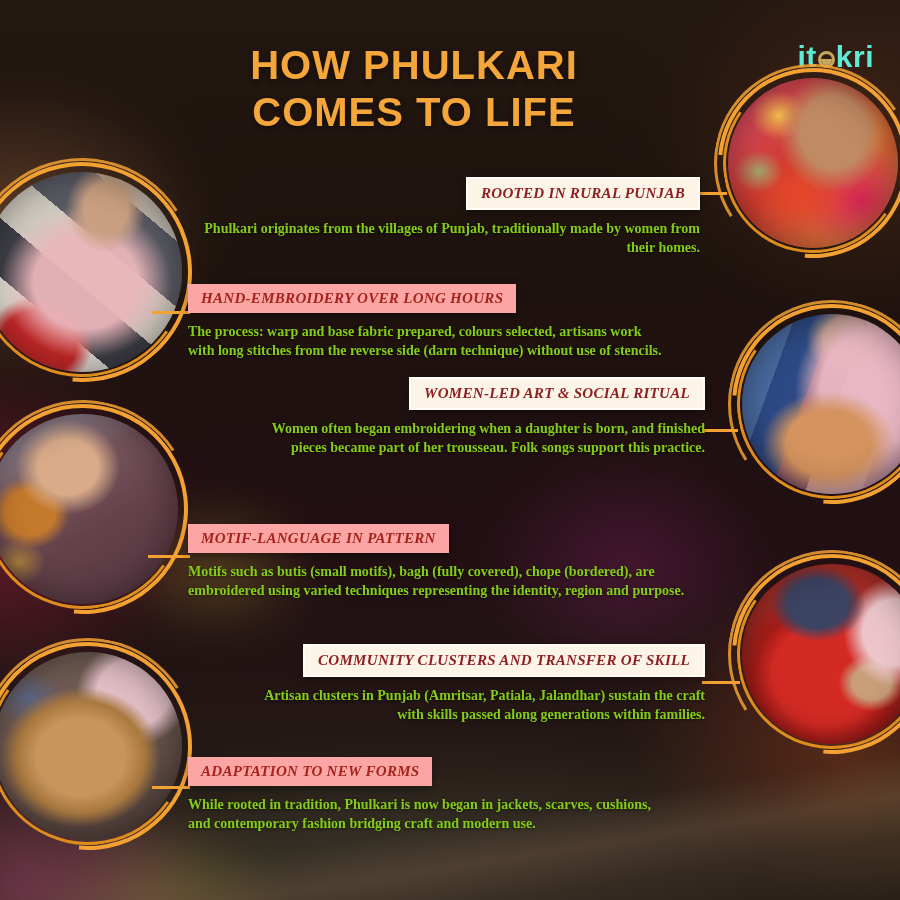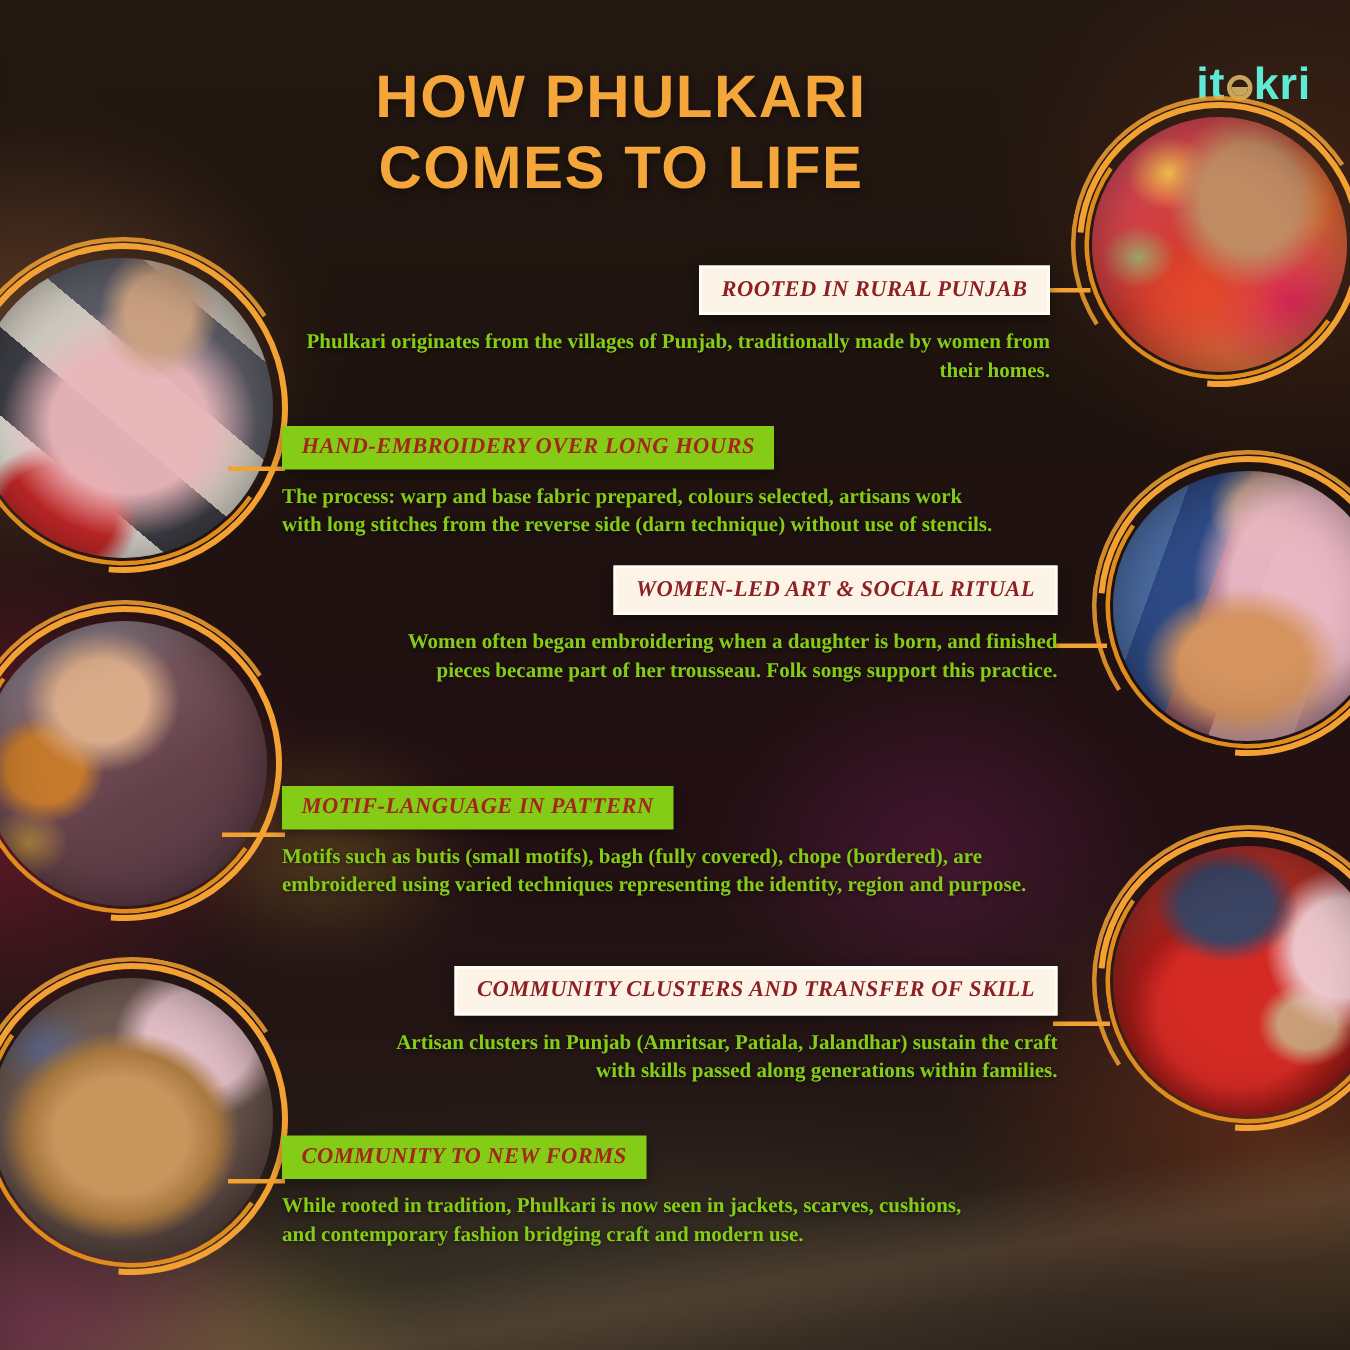--- a/index.html
+++ b/index.html
@@ -102,21 +102,21 @@
   
   .sec { position:absolute;font-family:Liberation Serif, serif; }
   .sec.right { text-align:right; }
   .sec.left  { text-align:left; }
   .hdr {
     display:inline-block; padding:6px 13px; font-size:15px; font-weight:800;
     font-style:italic; letter-spacing:0.3px; white-space:nowrap;
     box-shadow:0 3px 8px rgba(0,0,0,.35);
   }
   .hdr.cream  { background:#FBF4E7; color:#8E2023; border:2px solid #FFFDF5; }
-  .hdr.orange { background:#84cc16; color:#A3251B; }
+  .hdr.orange { background:#fca5a5; color:#A3251B; }
   .body {
     margin:9px 0 0 0; color:#84cc16; font-size:14px; font-weight:700;
     line-height:1.38; text-shadow:0 1px 3px rgba(0,0,0,.5);
   }
   .s1 { top:177px; right:200px; width:500px; }
   .s2 { top:284px; left:188px;  width:480px; }
   .s3 { top:377px; right:195px; width:470px; }
   .s4 { top:524px; left:188px;  width:500px; }
   .s5 { top:644px; right:195px; width:450px; }
   .s6 { top:757px; left:188px;  width:465px; }
@@ -206,16 +206,16 @@
     <div class="hdr orange"><span>MOTIF-LANGUAGE IN PATTERN</span></div>
     <p class="body">Motifs such as butis (small motifs), bagh (fully covered), chope (bordered), are embroidered using varied techniques representing the identity, region and purpose.</p>
   </section>
 
   <section class="sec s5 right">
     <div class="hdr cream"><span>COMMUNITY CLUSTERS AND TRANSFER OF SKILL</span></div>
     <p class="body">Artisan clusters in Punjab (Amritsar, Patiala, Jalandhar) sustain the craft with skills passed along generations within families.</p>
   </section>
 
   <section class="sec s6 left">
-    <div class="hdr orange"><span>COMMUNITY TO NEW FORMS</span></div>
-    <p class="body">While rooted in tradition, Phulkari is now seen in jackets, scarves, cushions, and contemporary fashion bridging craft and modern use.</p>
+    <div class="hdr orange"><span>ADAPTATION TO NEW FORMS</span></div>
+    <p class="body">While rooted in tradition, Phulkari is now began in jackets, scarves, cushions, and contemporary fashion bridging craft and modern use.</p>
   </section>
 </div>
 
 </body></html>

